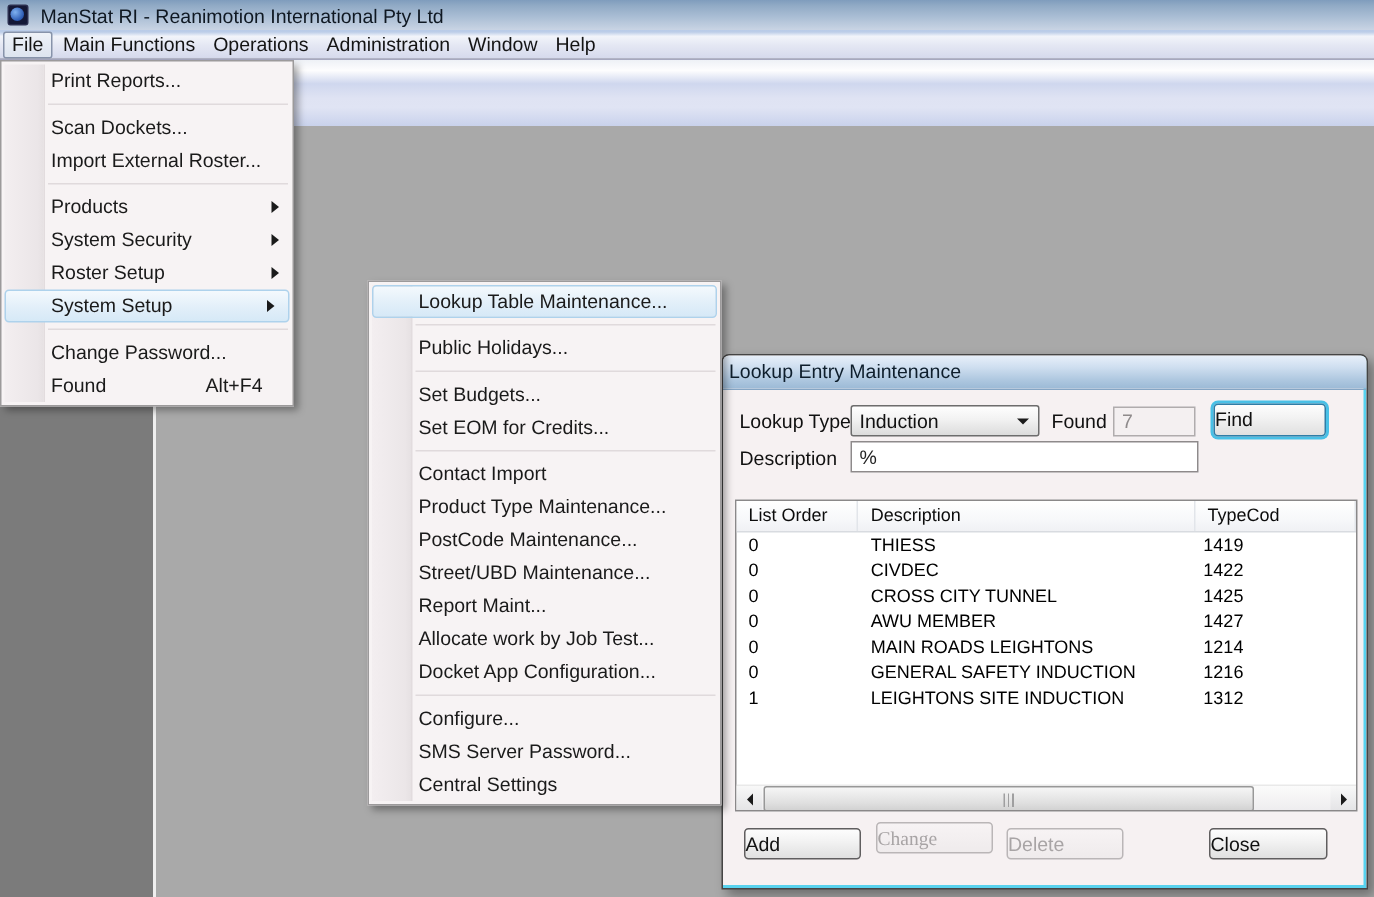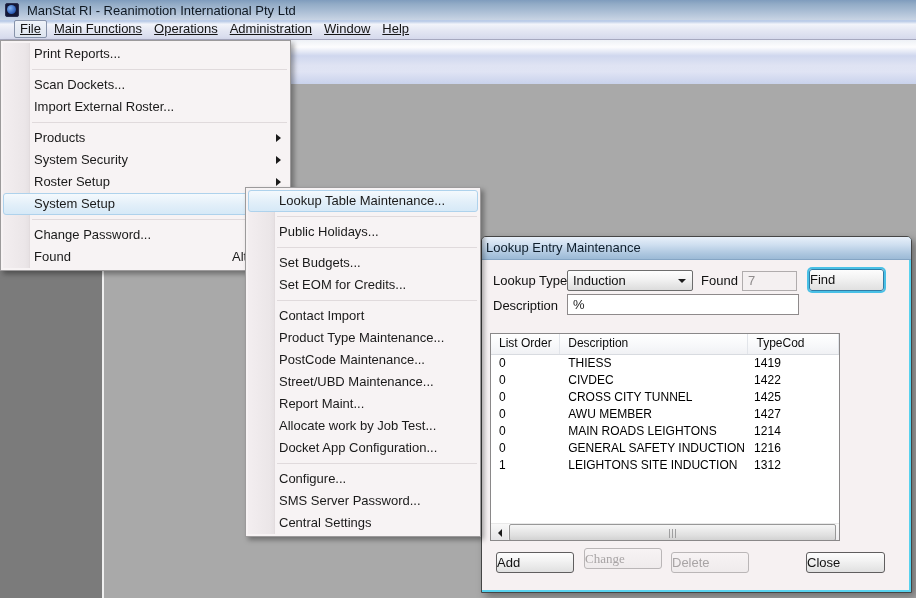--- a/index.html
+++ b/index.html
@@ -16,21 +16,21 @@
   }
   .app-icon{position:absolute;left:5px;top:3px;width:14px;height:14px;
     background:#141836;border:1px solid #2a2e4e;border-radius:2px;box-sizing:border-box;}
   .app-icon::after{content:'';position:absolute;left:1px;top:1px;width:9px;height:9px;border-radius:50%;
     background:radial-gradient(circle at 35% 35%,#7fb1f0,#2c5bb4 70%,#1a3a7c);}
   .title-text{position:absolute;left:27px;top:3px;font-size:13px;color:#0f1822;white-space:nowrap;}
   .menubar{
     position:absolute;left:0;top:20px;width:916px;height:20px;box-sizing:border-box;
     background:linear-gradient(180deg,#b9cbe8 0%,#bccde8 7%,#f2f4fa 22%,#e4e7f3 55%,#d5d9ec 100%);
     border-bottom:1px solid #a6a8bf;
-    display:flex;align-items:flex-start;gap:2px;font-size:13px;color:#141414;padding-left:14px;text-decoration:underline;
+    display:flex;align-items:flex-end;gap:2px;font-size:13px;color:#141414;padding-left:2px;
   }
   .mi{padding:1px 5px 2px;white-space:nowrap;}
   .mi.pressed{border:1px solid #8793aa;border-radius:2px;background:linear-gradient(#eef2f8,#dde4ef);padding:0 5px 1px;}
   .toolbar{
     position:absolute;left:0;top:40px;width:916px;height:44px;
     background:linear-gradient(180deg,#eef1f6 0%,#fdfdfe 16%,#cfd7ee 36%,#dfe3f3 58%,#e0e4f4 72%,#c9d2ec 100%);
   }
   .mdi-dark{position:absolute;left:0;top:84px;width:102px;height:514px;background:#7b7b7b;}
   .vline{position:absolute;left:102px;top:84px;width:2px;height:514px;background:#efefef;}
 
@@ -43,21 +43,21 @@
     background:linear-gradient(90deg,#f3eef0,#ebe6e8 85%,#e6e1e3);border-right:1px solid #e2dcde;}
   .popup .row{position:relative;height:22px;line-height:22px;padding-left:33px;white-space:nowrap;}
   .popup .row .arrow{position:absolute;right:9px;top:7px;width:0;height:0;
     border-left:5px solid #1a1a1a;border-top:4px solid transparent;border-bottom:4px solid transparent;}
   .popup .sep{height:9px;position:relative;}
   .popup .sep::after{content:'';position:absolute;left:31px;right:3px;top:4px;height:1px;background:#e0dadc;}
   .popup .row.hl{margin:0 2px;height:20px;line-height:20px;padding-left:30px;
     border:1px solid #aed2ec;border-radius:3px;
     background:linear-gradient(180deg,#f4f9fd,#e2eff9 55%,#d6e9f7);}
   .popup .row.hl .arrow{top:6px;}
-  .popup.file{left:0;top:40px;width:291px;}
+  .popup.file{left:0;top:40px;width:196px;}
   .popup.sub{left:245px;top:187px;width:236px;}
   .shortcut{position:absolute;right:20px;top:0;}
 
   
   .dialog{
     position:absolute;left:481px;top:236px;width:431px;height:357px;box-sizing:border-box;
     background:#f6f1f2;border:1px solid #454545;border-radius:5px 5px 0 0;
     box-shadow:4px 4px 8px rgba(0,0,0,0.35), inset -2px 0 0 #58d2ee, inset 0 -2px 0 #58d2ee;
     font-size:13px;color:#111;z-index:20;
   }
@@ -82,21 +82,21 @@
     text-align:left;line-height:19px;font-size:13px;color:#111;}
   .btn.find{left:327px;top:32px;width:75px;height:22px;line-height:20px;
     border:1px solid #2f7da6;box-shadow:0 0 0 2px #49c0e6;}
   .btn.add{left:14px;top:315px;width:78px;}
   .btn.change{left:102px;top:311px;width:78px;font-family:Liberation Serif, serif;}
   .btn.delete{left:189px;top:315px;width:78px;}
   .btn.close{left:324px;top:315px;width:79px;}
   .btn.dis{border-color:#bab6b7;color:#a8a4a5;background:linear-gradient(180deg,#f7f3f4,#efebec);}
 
   
-  .list{position:absolute;left:8px;top:96px;width:350px;height:208px;box-sizing:border-box;
+  .list{position:absolute;left:8px;top:96px;width:415px;height:208px;box-sizing:border-box;
     border:1px solid #8a8889;background:#fff;overflow:hidden;}
   .lhead{display:flex;height:20px;border-bottom:1px solid #d8dbe0;
     background:linear-gradient(180deg,#ffffff,#f7f8fa 60%,#f0f1f4);}
   .hc{box-sizing:border-box;border-right:1px solid #e2e5ea;padding-left:8px;line-height:19px;
     font-size:12px;white-space:nowrap;overflow:hidden;color:#0c0c0c;}
   .c1{width:91px;}.c2{width:253px;}.c3{width:120px;}
   .lrow{display:flex;height:17px;font-size:12px;line-height:17px;}
   .cell{box-sizing:border-box;white-space:nowrap;overflow:hidden;padding-left:8px;color:#000;}
   .cell.c3{padding-left:5px;}
   .hscroll{position:absolute;left:0;bottom:0;width:413px;height:17px;

